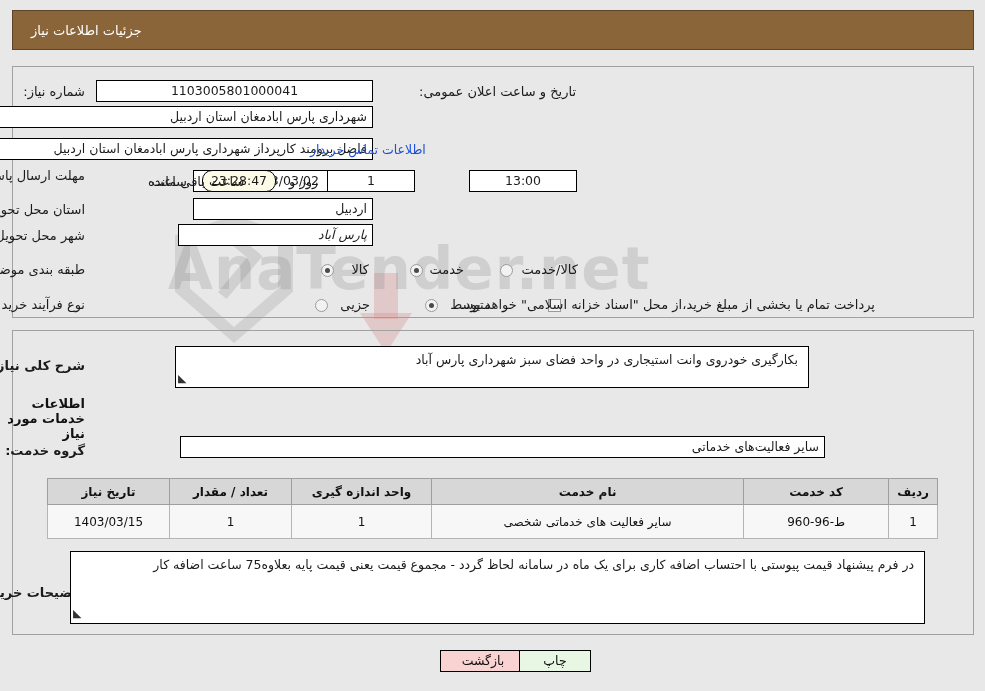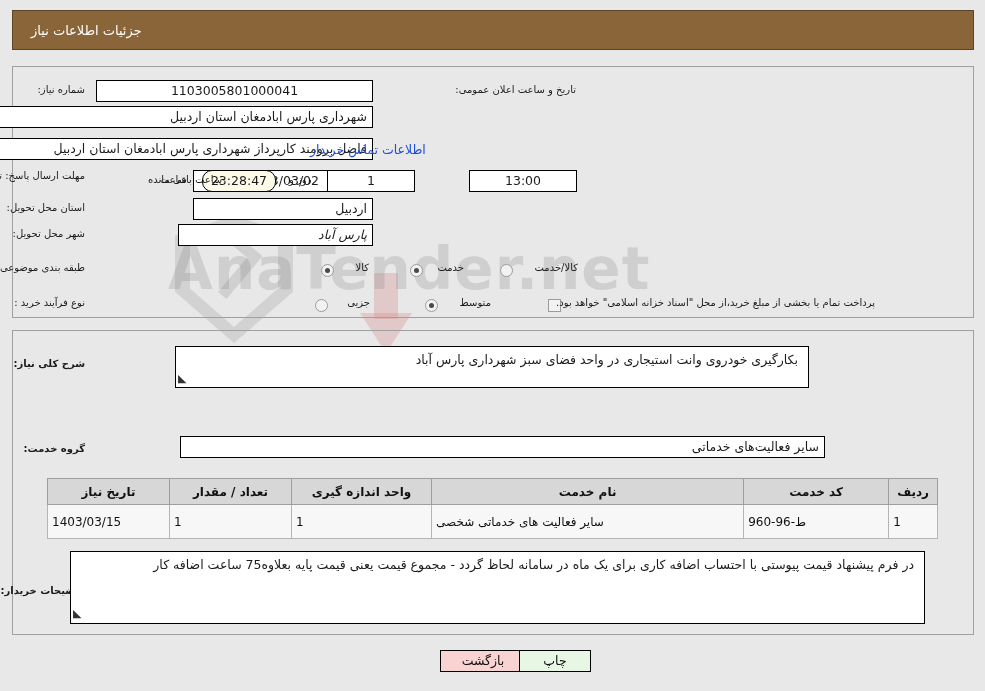--- a/index.html
+++ b/index.html
@@ -97,21 +97,21 @@
     background: #e4e4e4;
     border: 1px solid #9a9a9a;
     z-index: 2;
   }
   #panel-top   { left: 12px; top: 66px;  width: 962px; height: 252px; background: transparent; border-color:#a0a0a0; }
   #panel-mid   { left: 12px; top: 330px; width: 962px; height: 305px; background: transparent; border-color:#a0a0a0; }
 
   
   .lbl {
     position: absolute;
-    font-size: 10px;
+    font-size: 13px;
     color: #1b1b1b;
     white-space: nowrap;
     z-index: 4;
   }
   .lbl-b { font-weight: bold; }
 
   .box {
     position: absolute;
     background: #ffffff;
     border: 1px solid #000000;
@@ -210,21 +210,21 @@
     height: 26px;
     padding: 0 8px;
     text-align: center;
     white-space: nowrap;
   }
   table.grid td {
     background: #f7f7f7;
     border: 1px solid #b5b5b5;
     height: 34px;
     padding: 9px 4px;
-    text-align: left;
+    text-align: center;
     color: #111;
   }
 
   
   .btn {
     position: absolute;
     border: 1px solid #000000;
     height: 22px;
     font-size: 12.5px;
     line-height: 20px;
@@ -298,20 +298,21 @@
   <div class="lbl" style="right:494px; top:297px;">متوسط</div>
   <div class="chk" style="right:424px; top:299px;"></div>
   <div class="lbl" style="right:110px; top:297px;">پرداخت تمام یا بخشی از مبلغ خرید،از محل "اسناد خزانه اسلامی" خواهد بود.</div>
 
   <div class="panel" id="panel-mid"></div>
 
   <div class="lbl lbl-b" style="right:900px; top:358px;">شرح کلی نیاز:</div>
   <div class="ta" style="right:176px; top:346px; left:175px; height:42px;">بکارگیری خودروی وانت استیجاری در واحد فضای سبز شهرداری پارس آباد</div>
   <div class="ta-grip" style="left:178px; top:372px;">◢</div>
 
+  <div class="sec-head" style="right:900px; top:396px;">اطلاعات خدمات مورد نیاز</div>
 
   <div class="lbl lbl-b" style="right:900px; top:443px;">گروه خدمت:</div>
   <div class="box rt" style="right:160px; top:436px; left:180px;">سایر فعالیت‌های خدماتی</div>
 
   <table class="grid">
     <thead>
       <tr>
         <th style="width:35px;">ردیف</th>
         <th style="width:145px;">کد خدمت</th>
         <th>نام خدمت</th>

